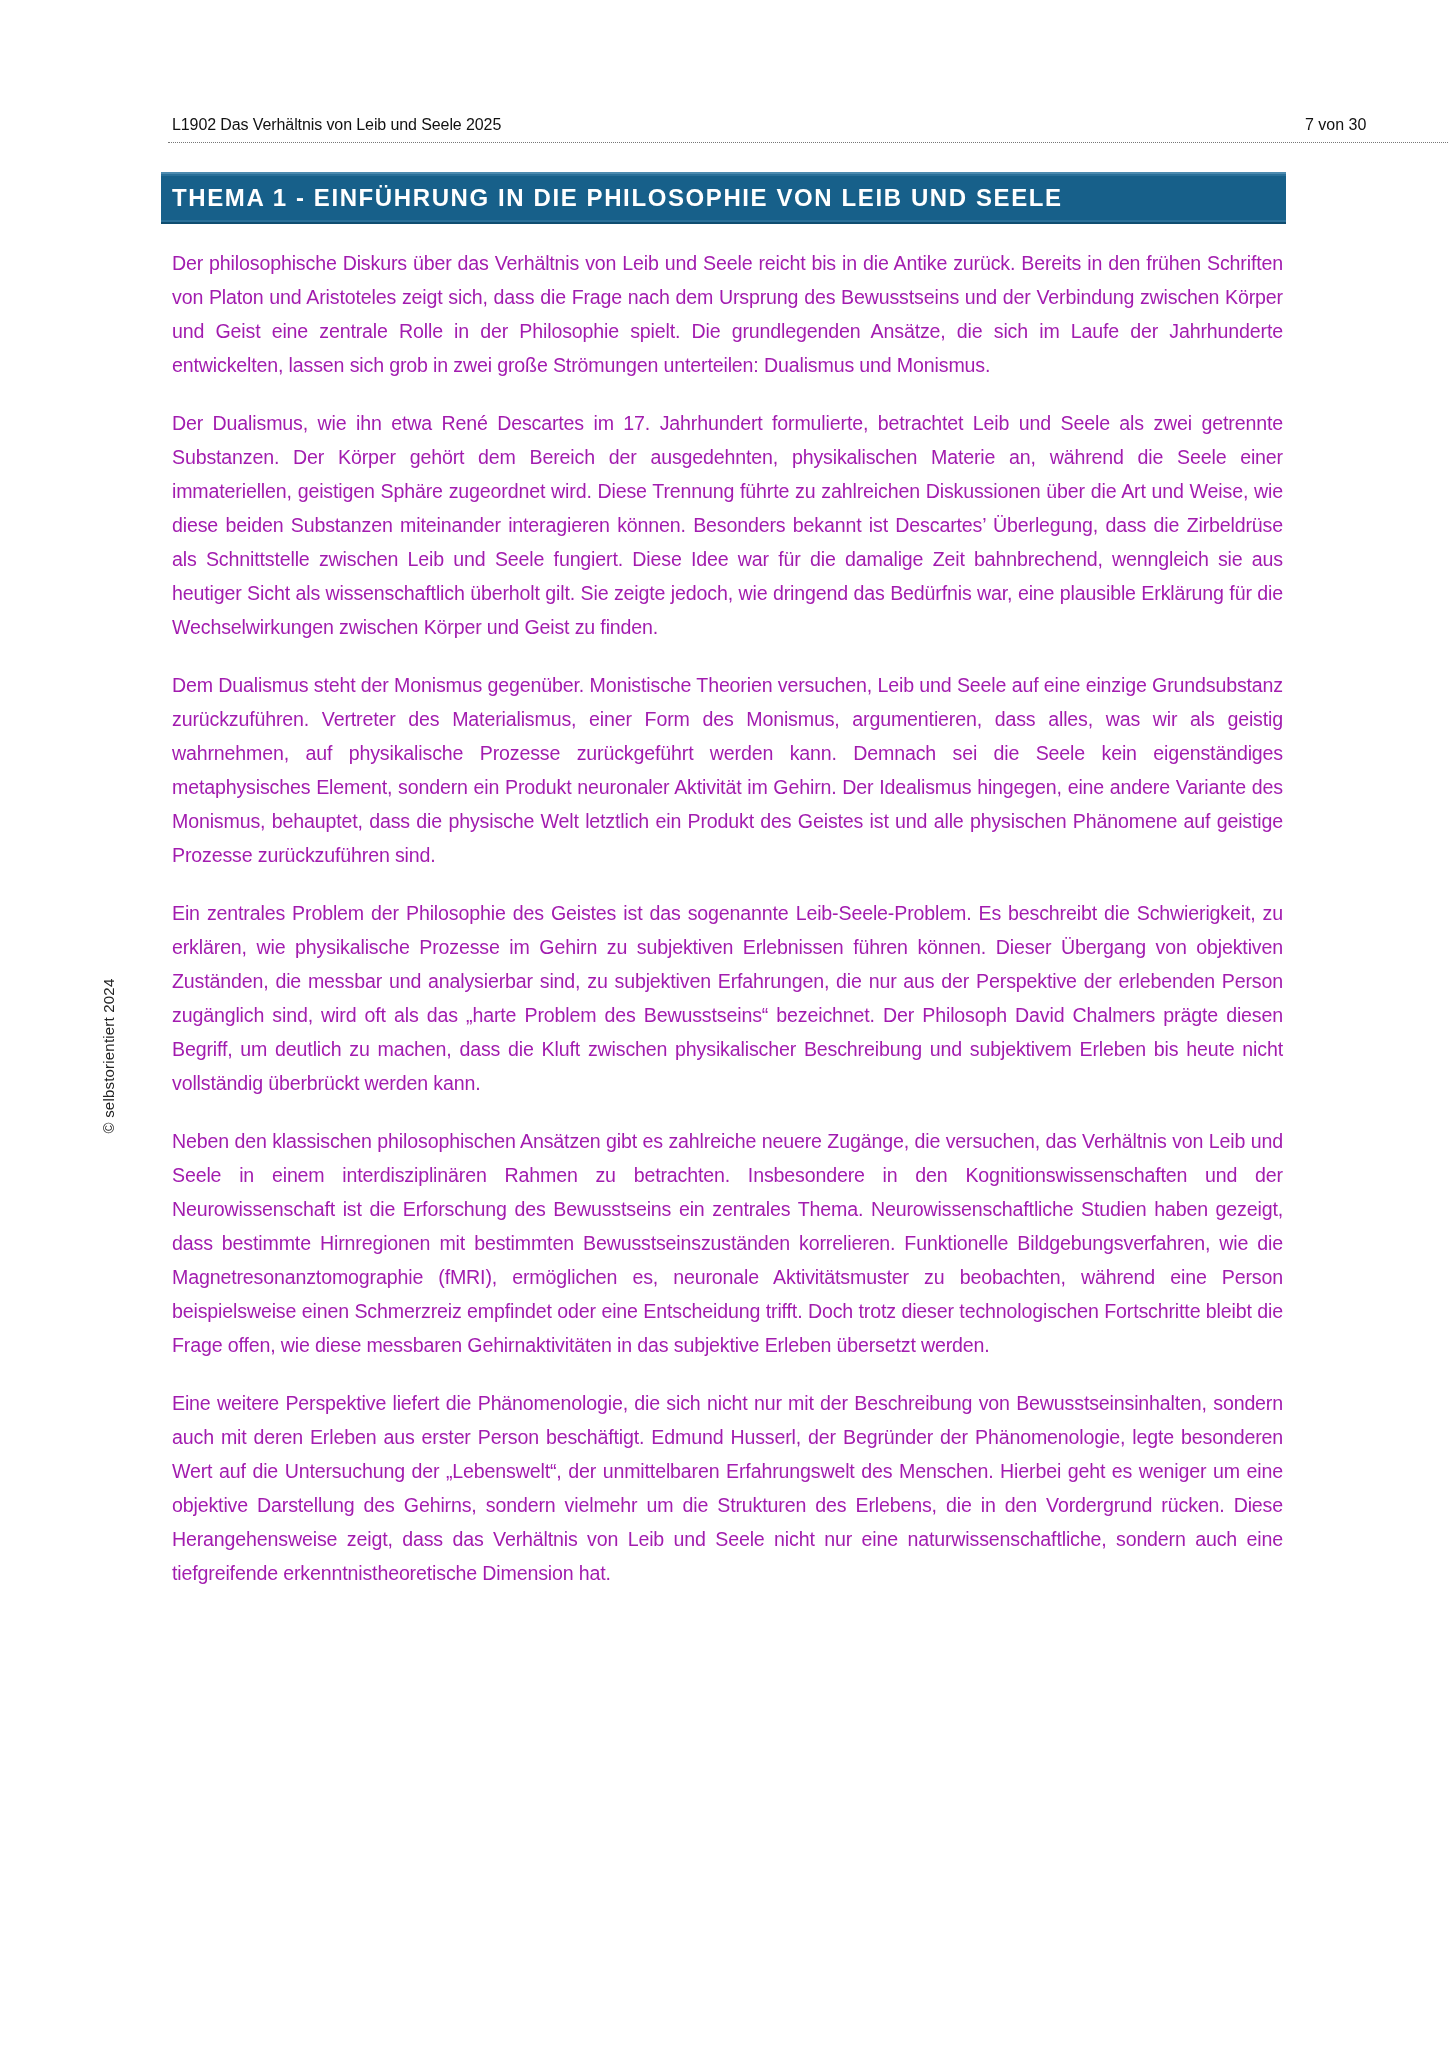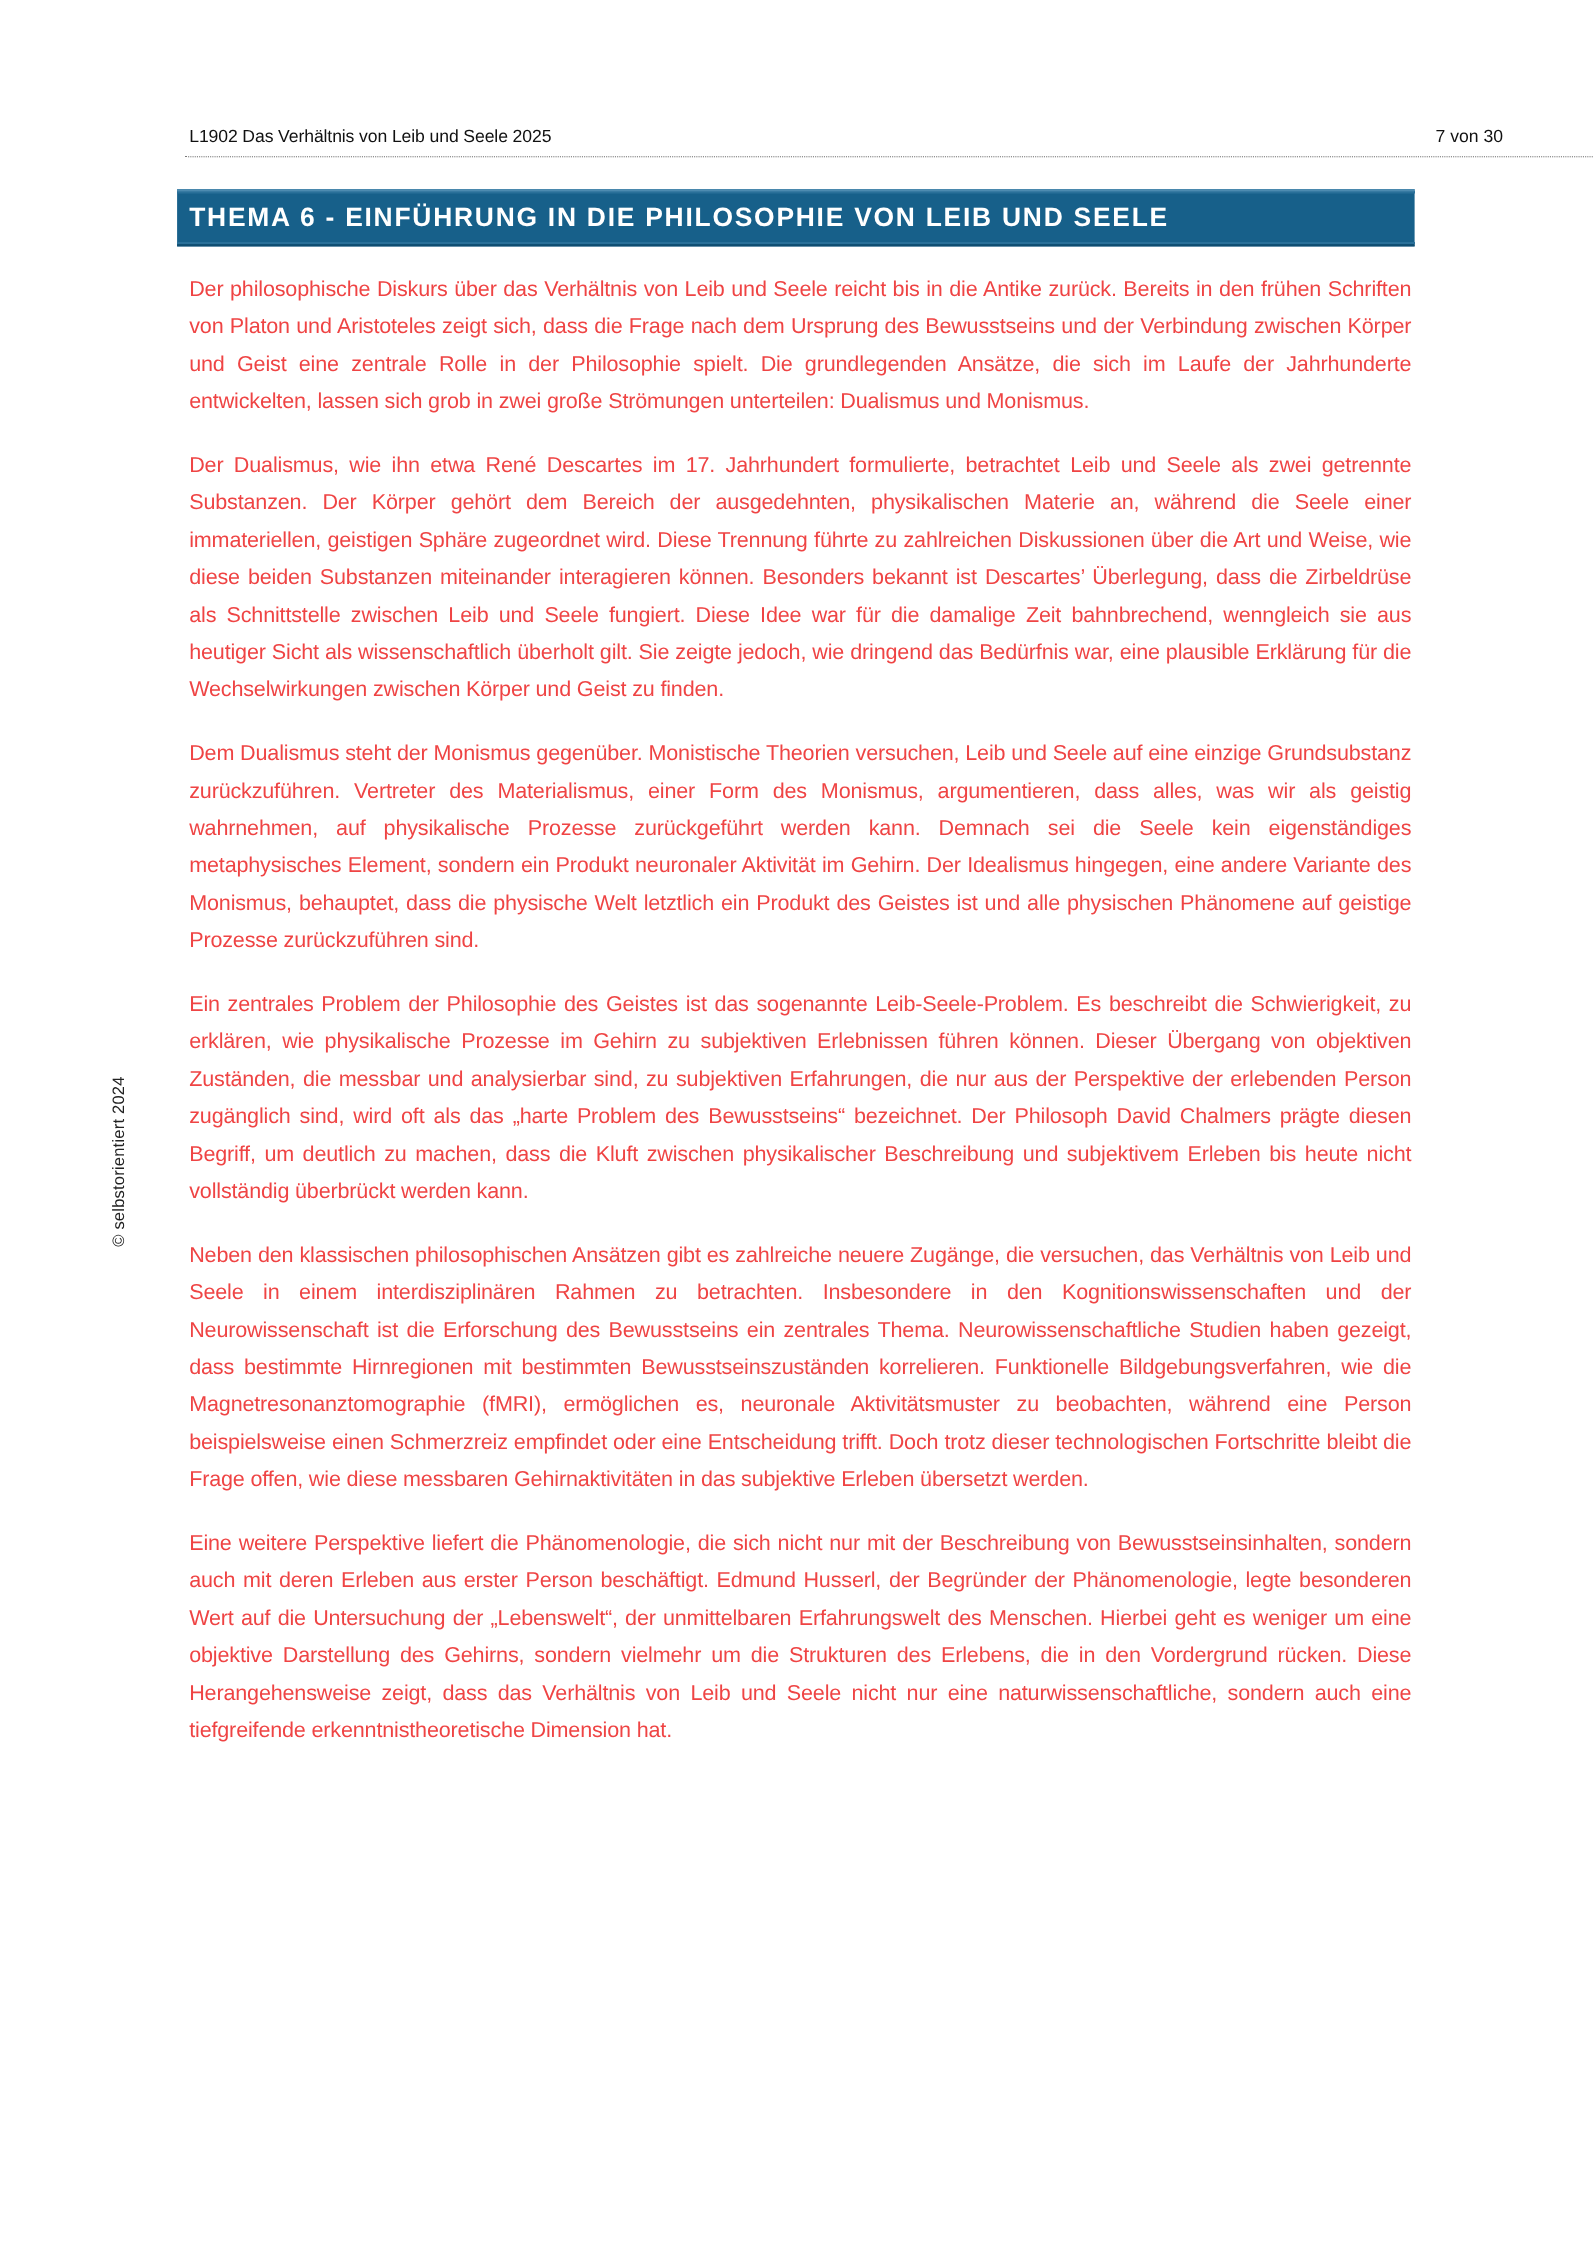--- a/index.html
+++ b/index.html
@@ -75,35 +75,35 @@
       left: 172px;
       top: 246px;
       width: 1111px;
     }
     .content p {
       margin: 0 0 24px 0;
       font-size: 19.6px;
       line-height: 34px;
       text-align: justify;
       letter-spacing: -0.15px;
-      color: #ef4444;
+      color: #a21caf;
     }
   </style>
 </head>
 <body>
 
 <div class="page-header">
   <span class="header-title">L1902 Das Verhältnis von Leib und Seele 2025</span>
   <span class="header-page">7 von 30</span>
 </div>
 
 <div class="watermark">© selbstorientiert 2024</div>
 
 <div class="section-heading" style="background-color: rgb(23, 96, 138);">
-  <span class="section-heading-text">THEMA 6 - EINFÜHRUNG IN DIE PHILOSOPHIE VON LEIB UND SEELE</span>
+  <span class="section-heading-text">THEMA 1 - EINFÜHRUNG IN DIE PHILOSOPHIE VON LEIB UND SEELE</span>
 </div>
 
 <div class="content">
   <p>Der philosophische Diskurs über das Verhältnis von Leib und Seele reicht bis in die Antike zurück. Bereits in den frühen Schriften von Platon und Aristoteles zeigt sich, dass die Frage nach dem Ursprung des Bewusstseins und der Verbindung zwischen Körper und Geist eine zentrale Rolle in der Philosophie spielt. Die grundlegenden Ansätze, die sich im Laufe der Jahrhunderte entwickelten, lassen sich grob in zwei große Strömungen unterteilen: Dualismus und Monismus.</p>
   <p>Der Dualismus, wie ihn etwa René Descartes im 17. Jahrhundert formulierte, betrachtet Leib und Seele als zwei getrennte Substanzen. Der Körper gehört dem Bereich der ausgedehnten, physikalischen Materie an, während die Seele einer immateriellen, geistigen Sphäre zugeordnet wird. Diese Trennung führte zu zahlreichen Diskussionen über die Art und Weise, wie diese beiden Substanzen miteinander interagieren können. Besonders bekannt ist Descartes’ Überlegung, dass die Zirbeldrüse als Schnittstelle zwischen Leib und Seele fungiert. Diese Idee war für die damalige Zeit bahnbrechend, wenngleich sie aus heutiger Sicht als wissenschaftlich überholt gilt. Sie zeigte jedoch, wie dringend das Bedürfnis war, eine plausible Erklärung für die Wechselwirkungen zwischen Körper und Geist zu finden.</p>
   <p>Dem Dualismus steht der Monismus gegenüber. Monistische Theorien versuchen, Leib und Seele auf eine einzige Grundsubstanz zurückzuführen. Vertreter des Materialismus, einer Form des Monismus, argumentieren, dass alles, was wir als geistig wahrnehmen, auf physikalische Prozesse zurückgeführt werden kann. Demnach sei die Seele kein eigenständiges metaphysisches Element, sondern ein Produkt neuronaler Aktivität im Gehirn. Der Idealismus hingegen, eine andere Variante des Monismus, behauptet, dass die physische Welt letztlich ein Produkt des Geistes ist und alle physischen Phänomene auf geistige Prozesse zurückzuführen sind.</p>
   <p>Ein zentrales Problem der Philosophie des Geistes ist das sogenannte Leib-Seele-Problem. Es beschreibt die Schwierigkeit, zu erklären, wie physikalische Prozesse im Gehirn zu subjektiven Erlebnissen führen können. Dieser Übergang von objektiven Zuständen, die messbar und analysierbar sind, zu subjektiven Erfahrungen, die nur aus der Perspektive der erlebenden Person zugänglich sind, wird oft als das „harte Problem des Bewusstseins“ bezeichnet. Der Philosoph David Chalmers prägte diesen Begriff, um deutlich zu machen, dass die Kluft zwischen physikalischer Beschreibung und subjektivem Erleben bis heute nicht vollständig überbrückt werden kann.</p>
   <p>Neben den klassischen philosophischen Ansätzen gibt es zahlreiche neuere Zugänge, die versuchen, das Verhältnis von Leib und Seele in einem interdisziplinären Rahmen zu betrachten. Insbesondere in den Kognitionswissenschaften und der Neurowissenschaft ist die Erforschung des Bewusstseins ein zentrales Thema. Neurowissenschaftliche Studien haben gezeigt, dass bestimmte Hirnregionen mit bestimmten Bewusstseinszuständen korrelieren. Funktionelle Bildgebungsverfahren, wie die Magnetresonanztomographie (fMRI), ermöglichen es, neuronale Aktivitätsmuster zu beobachten, während eine Person beispielsweise einen Schmerzreiz empfindet oder eine Entscheidung trifft. Doch trotz dieser technologischen Fortschritte bleibt die Frage offen, wie diese messbaren Gehirnaktivitäten in das subjektive Erleben übersetzt werden.</p>
   <p>Eine weitere Perspektive liefert die Phänomenologie, die sich nicht nur mit der Beschreibung von Bewusstseinsinhalten, sondern auch mit deren Erleben aus erster Person beschäftigt. Edmund Husserl, der Begründer der Phänomenologie, legte besonderen Wert auf die Untersuchung der „Lebenswelt“, der unmittelbaren Erfahrungswelt des Menschen. Hierbei geht es weniger um eine objektive Darstellung des Gehirns, sondern vielmehr um die Strukturen des Erlebens, die in den Vordergrund rücken. Diese Herangehensweise zeigt, dass das Verhältnis von Leib und Seele nicht nur eine naturwissenschaftliche, sondern auch eine tiefgreifende erkenntnistheoretische Dimension hat.</p>
 </div>

